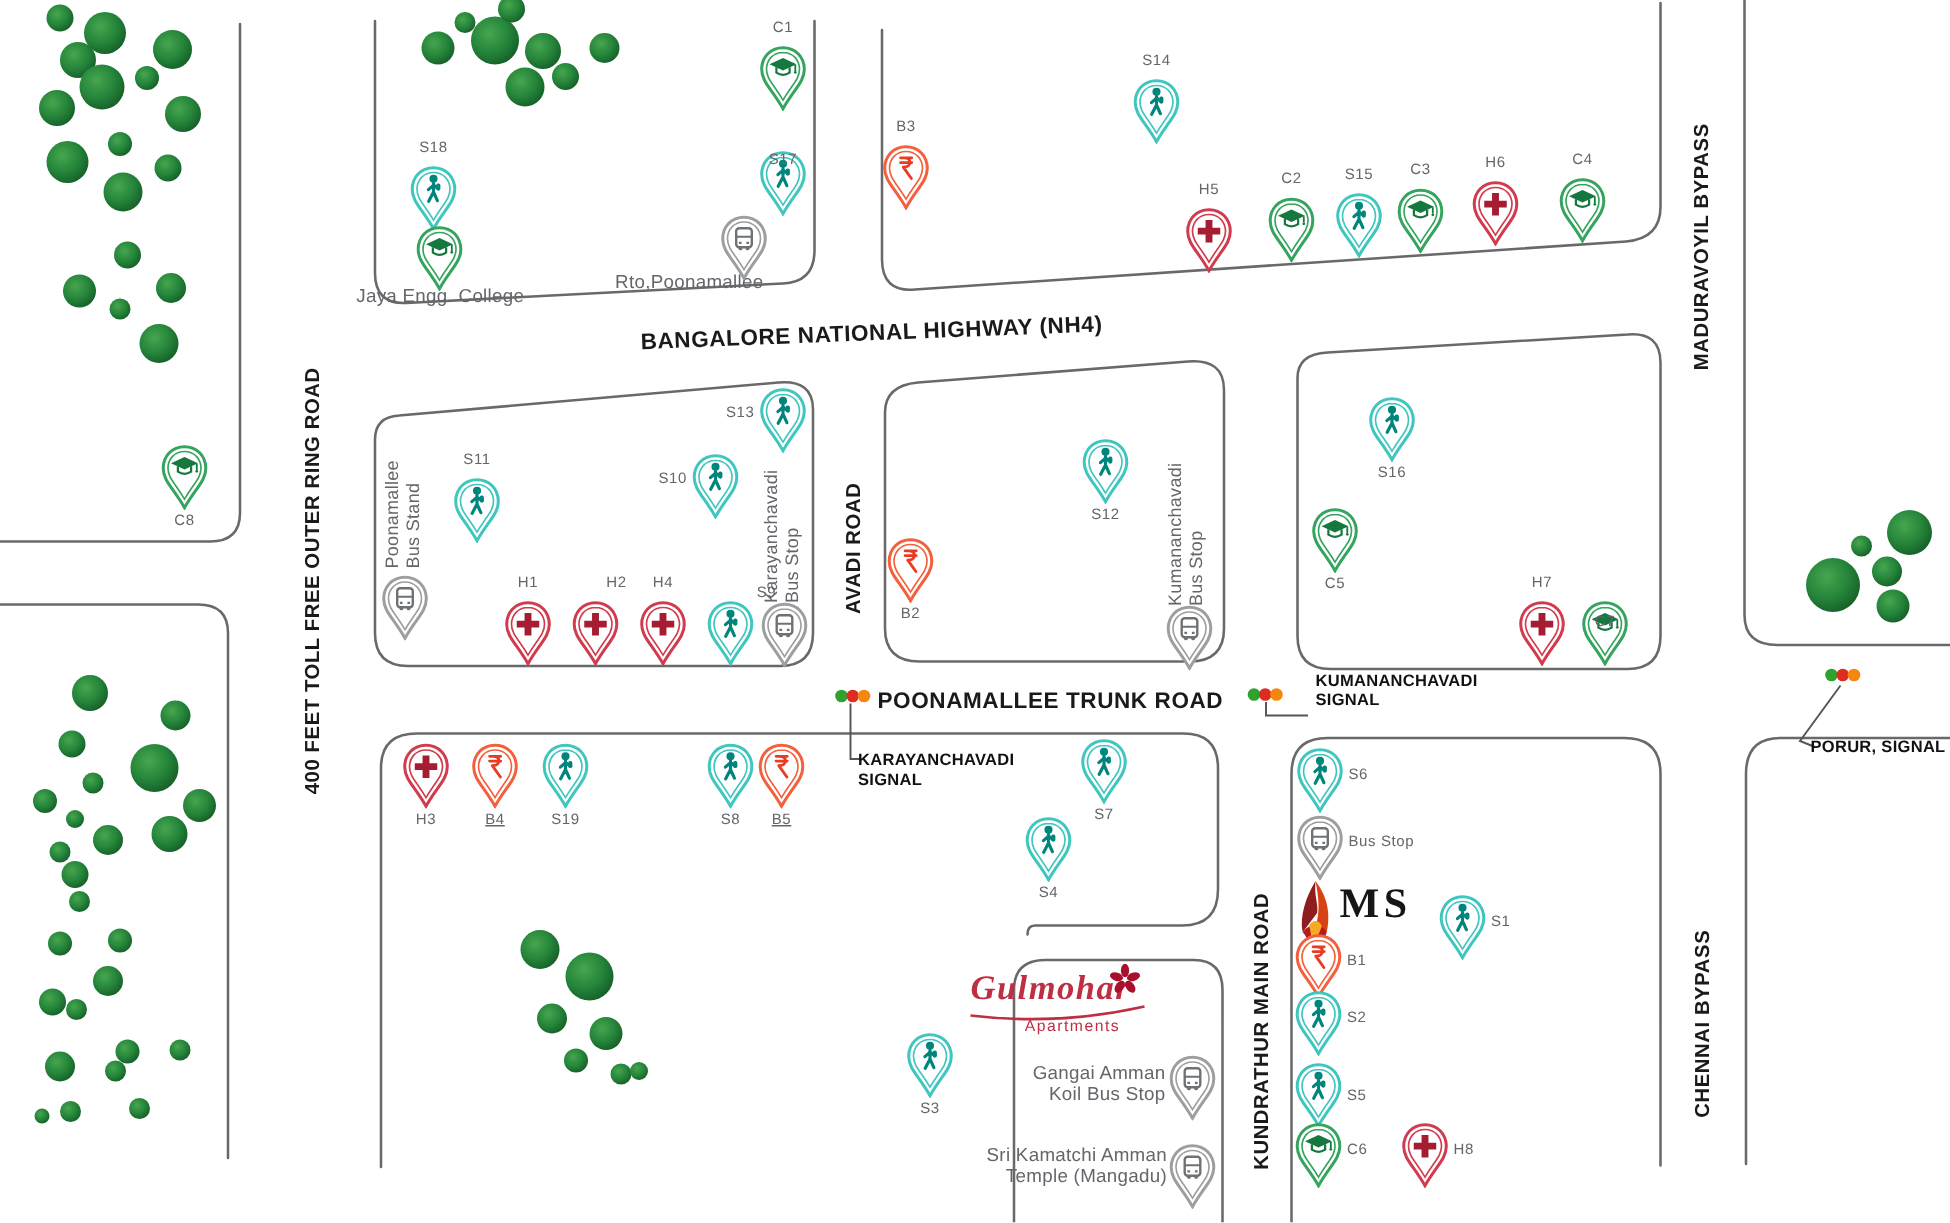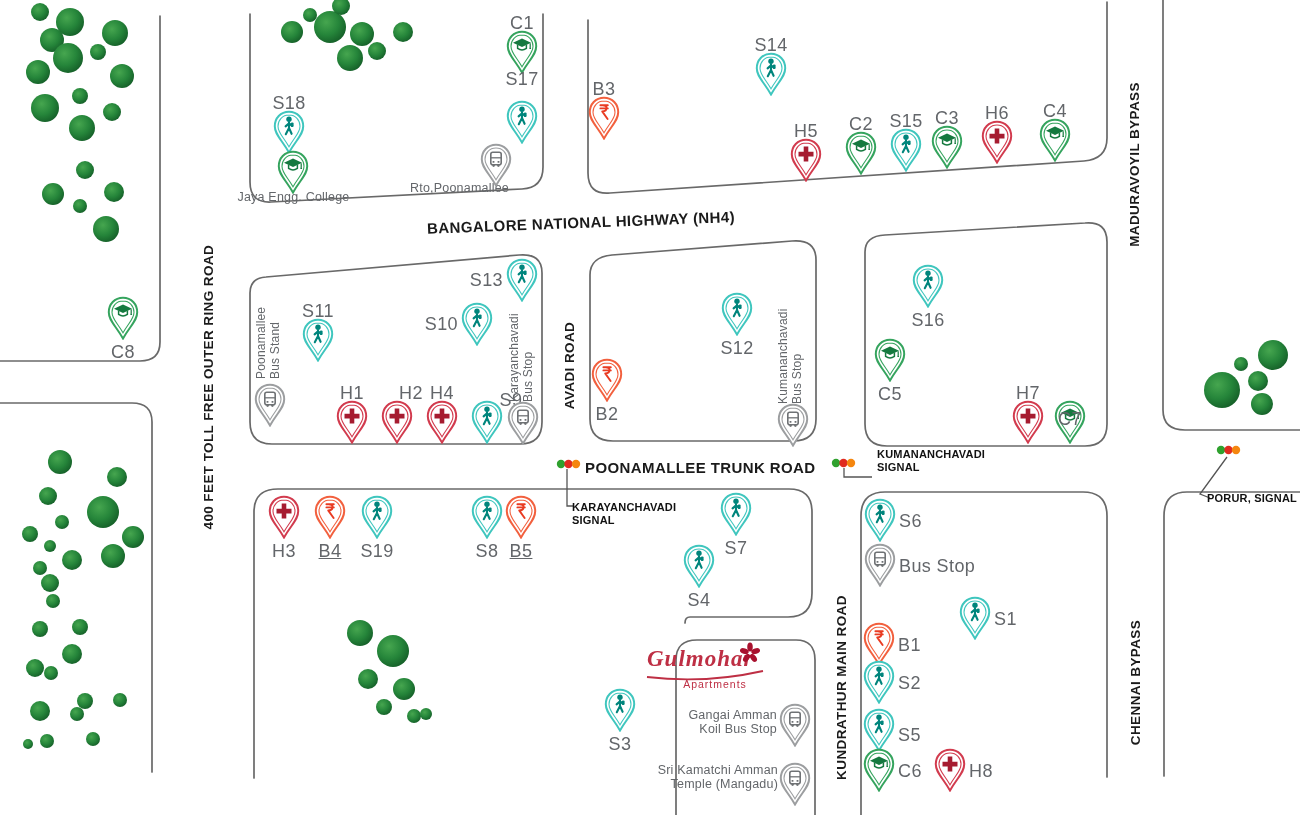--- a/index.html
+++ b/index.html
@@ -9,21 +9,21 @@
   #base,#overlay{position:absolute;left:0;top:0;}
   .lbl{position:absolute;white-space:nowrap;}
   .roadname{font-weight:bold;color:#1a1a1a;font-size:15px;letter-spacing:.4px;text-align:center;}
   .roadname.sm{font-size:13.5px;}
   .vlabel{transform:rotate(-90deg);}
   .siglabel{font-weight:bold;color:#111;font-size:11px;line-height:13px;letter-spacing:.2px;}
   .gray{color:#63666a;font-size:12.5px;line-height:14px;letter-spacing:.2px;}
   .vgray{transform:rotate(-90deg);color:#63666a;font-size:12px;line-height:13.5px;letter-spacing:.2px;}
   .vgray div{white-space:nowrap;}
   .pin{position:absolute;}
-  .pinlabel{position:absolute;font-size:18px;color:#63666a;letter-spacing:.4px;white-space:nowrap;}
+  .pinlabel{position:absolute;font-size:10px;color:#63666a;letter-spacing:.4px;white-space:nowrap;}
   #ms-logo{position:absolute;left:862px;top:585px;width:90px;height:56px;}
   #ms-logo .ms-text{position:absolute;left:31px;top:2px;font-family:"Liberation Serif",serif;
       font-size:28px;font-weight:bold;letter-spacing:3px;color:#161616;}
   #gulmohar{position:absolute;left:645px;top:642px;width:135px;height:48px;}
   #gulmohar .script{position:absolute;left:2px;top:4px;font-family:"Liberation Serif",serif;
       font-style:italic;font-weight:bold;font-size:23px;color:#be2f44;letter-spacing:1px;}
   #gulmohar .apts{position:absolute;left:28px;top:36px;width:84px;text-align:center;
       font-size:10.5px;color:#be2f44;letter-spacing:1px;}
 </style>
 </head>
@@ -175,20 +175,29 @@
 
   <div class="lbl gray" style="left:655px;top:708px;width:122px;text-align:right;">
     <div>Gangai Amman</div>
     <div>Koil Bus Stop</div>
   </div>
   <div class="lbl gray" style="left:638px;top:763px;width:140px;text-align:right;">
     <div>Sri Kamatchi Amman</div>
     <div>Temple (Mangadu)</div>
   </div>
 
+  <div id="ms-logo">
+    <svg width="30" height="56" viewBox="0 0 28 52">
+      <path d="M6,34 C4,24 8,12 14,2 C13,12 16,16 15,22 Z" fill="#8f1d1d"></path>
+      <path d="M14,2 C20,10 24,20 21,34 L14,30 C17,22 16,12 14,2 Z" fill="#d84315"></path>
+      <path d="M6,34 C10,28 18,28 21,34 C18,44 12,50 7,52 C11,44 10,38 6,34 Z" fill="#b71c1c"></path>
+      <path d="M10,30 C12,26 16,26 18,30 C16,36 13,40 10,42 C12,37 11,33 10,30 Z" fill="#f9a825"></path>
+    </svg>
+    <span class="ms-text">MS</span>
+  </div>
 
   <div id="gulmohar">
     <span class="script">Gulmohar</span>
     <svg style="position:absolute;left:94px;top:0px;" width="22" height="22" viewBox="0 0 20 20">
       <g fill="#a8112e">
         <ellipse cx="10" cy="4.6" rx="2.5" ry="4.1"></ellipse>
         <ellipse cx="10" cy="4.6" rx="2.5" ry="4.1" transform="rotate(72 10 10)"></ellipse>
         <ellipse cx="10" cy="4.6" rx="2.5" ry="4.1" transform="rotate(144 10 10)"></ellipse>
         <ellipse cx="10" cy="4.6" rx="2.5" ry="4.1" transform="rotate(216 10 10)"></ellipse>
         <ellipse cx="10" cy="4.6" rx="2.5" ry="4.1" transform="rotate(288 10 10)"></ellipse>
@@ -210,21 +219,21 @@
           <circle cx="25.2" cy="18.2" r="0.9" fill="#15793f"></circle>
         </svg></div>
       <div class="pinlabel" style="left: 522px; top: 13px; transform: translateX(-50%);">C1</div>
       <div class="pin" style="left: 505px; top: 100px;"><svg width="34" height="44" viewBox="0 0 34 44">
     <path d="M17,1.8 C8.5,1.8 2.8,8.2 2.8,16.2 C2.8,24.6 9.4,29.2 17,42.5 C24.6,29.2 31.2,24.6 31.2,16.2 C31.2,8.2 25.5,1.8 17,1.8 Z" fill="#ffffff" stroke="#3fc6be" stroke-width="2"></path>
     <path d="M17,5 C10.4,5 6,10 6,16.2 C6,22.8 11.2,26.6 17,36.8 C22.8,26.6 28,22.8 28,16.2 C28,10 23.6,5 17,5 Z" fill="none" stroke="#3fc6be" stroke-width="1.1"></path>
     <circle cx="17" cy="9.2" r="2.7" fill="#00857c"></circle>
     <rect x="18.8" y="12.4" width="2.8" height="4.6" rx="1.2" fill="#00857c"></rect>
     <path d="M17,12.2 L17,18 M17,13.4 L13.6,16.4 M17,13.4 L20.2,15.9 M17,18 L13.8,24.2 M17,18 L19.6,23.8" stroke="#00857c" stroke-width="2.1" stroke-linecap="round" fill="none"></path>
         </svg></div>
-      <div class="pinlabel" style="left: 522px; top: 69px; transform: translateX(-50%);">S17</div>
+      <div class="pinlabel" style="left: 522px; top: 101px; transform: translateX(-50%);">S17</div>
       <div class="pin" style="left: 272px; top: 110px;"><svg width="34" height="44" viewBox="0 0 34 44">
     <path d="M17,1.8 C8.5,1.8 2.8,8.2 2.8,16.2 C2.8,24.6 9.4,29.2 17,42.5 C24.6,29.2 31.2,24.6 31.2,16.2 C31.2,8.2 25.5,1.8 17,1.8 Z" fill="#ffffff" stroke="#3fc6be" stroke-width="2"></path>
     <path d="M17,5 C10.4,5 6,10 6,16.2 C6,22.8 11.2,26.6 17,36.8 C22.8,26.6 28,22.8 28,16.2 C28,10 23.6,5 17,5 Z" fill="none" stroke="#3fc6be" stroke-width="1.1"></path>
     <circle cx="17" cy="9.2" r="2.7" fill="#00857c"></circle>
     <rect x="18.8" y="12.4" width="2.8" height="4.6" rx="1.2" fill="#00857c"></rect>
     <path d="M17,12.2 L17,18 M17,13.4 L13.6,16.4 M17,13.4 L20.2,15.9 M17,18 L13.8,24.2 M17,18 L19.6,23.8" stroke="#00857c" stroke-width="2.1" stroke-linecap="round" fill="none"></path>
         </svg></div>
       <div class="pinlabel" style="left: 289px; top: 93px; transform: translateX(-50%);">S18</div>
       <div class="pin" style="left: 276px; top: 150px;"><svg width="34" height="44" viewBox="0 0 34 44">
     <path d="M17,1.8 C8.5,1.8 2.8,8.2 2.8,16.2 C2.8,24.6 9.4,29.2 17,42.5 C24.6,29.2 31.2,24.6 31.2,16.2 C31.2,8.2 25.5,1.8 17,1.8 Z" fill="#ffffff" stroke="#35a45e" stroke-width="2"></path>

